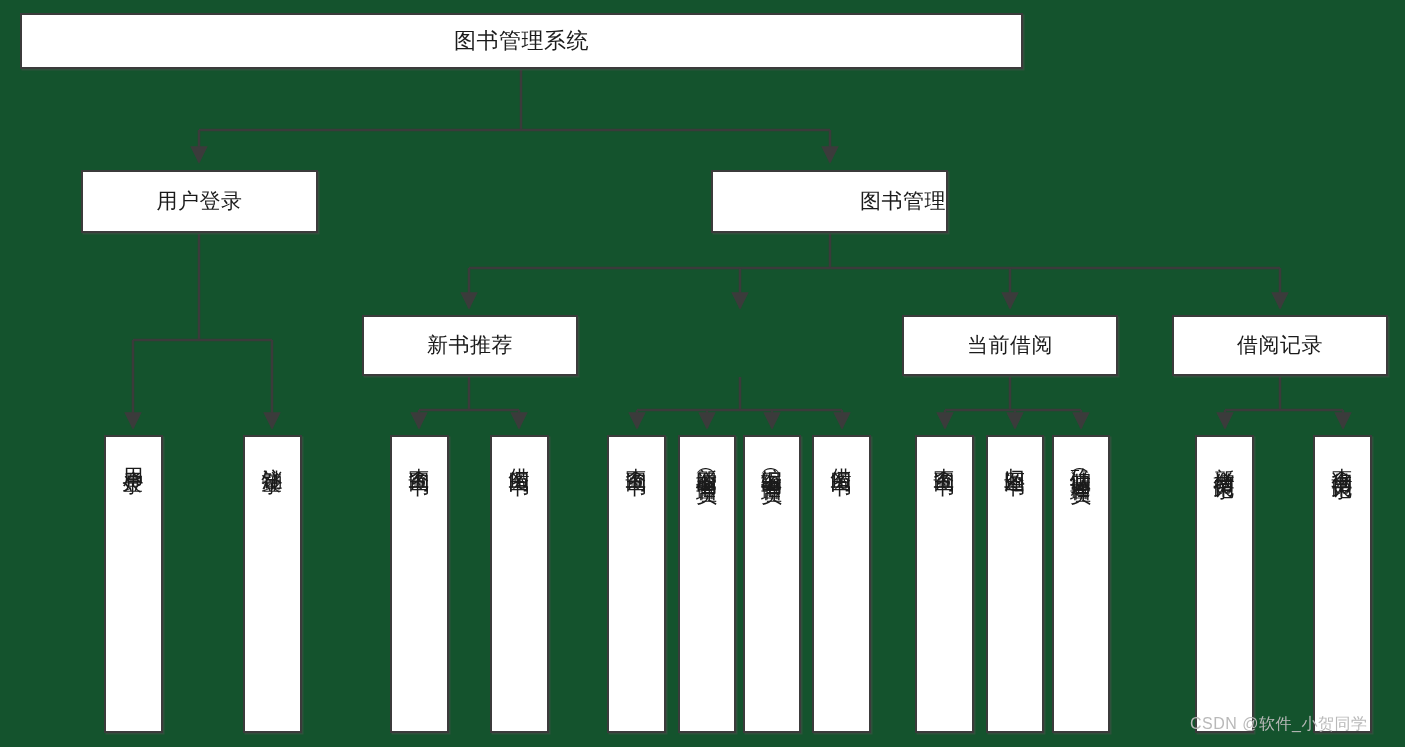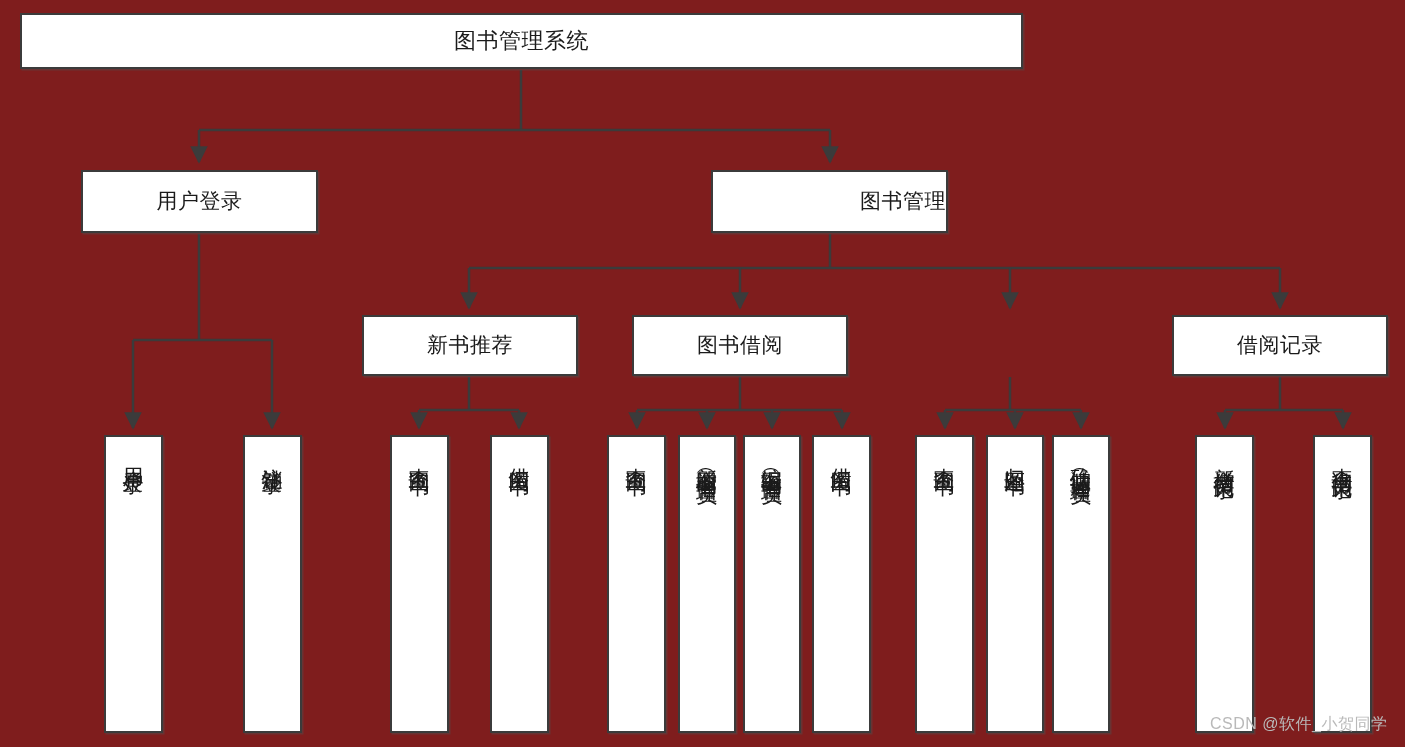--- a/index.html
+++ b/index.html
@@ -8,21 +8,21 @@
     padding: 0;
     background: #ffffff;
   }
   body {
     font-family: "Liberation Sans", "DejaVu Sans", sans-serif;
   }
   #canvas {
     position: relative;
     width: 1405px;
     height: 747px;
-    background: #7f1d1d;
+    background: #14532d;
     overflow: hidden;
   }
   #wires {
     position: absolute;
     left: 0;
     top: 0;
     width: 1405px;
     height: 747px;
     pointer-events: none;
   }
@@ -64,21 +64,20 @@
   #watermark {
     position: absolute;
     left: 1190px;
     top: 714px;
     font-size: 16px;
     color: #b9b9b9;
     letter-spacing: 0.5px;
     white-space: nowrap;
     z-index: 5;
     user-select: none;
-    margin-left: 20px;
   }
 </style>
 </head>
 <body>
 
 <div id="canvas">
 
   <svg id="wires" viewBox="0 0 1405 747" xmlns="http://www.w3.org/2000/svg">
     <defs>
       <marker id="arrow" viewBox="0 0 10 10" refX="9" refY="5" markerWidth="7" markerHeight="7" orient="auto-start-reverse">
@@ -136,22 +135,22 @@
   <div class="node" style="left:81px; top:170px; width:237px; height:63px;">
     <span class="label">用户登录</span>
   </div>
   <div class="node" style="left:711px; top:170px; width:237px; height:63px;justify-content:flex-end;">
     <span class="label">图书管理</span>
   </div>
 
   <div class="node" style="left:362px; top:315px; width:216px; height:61px;align-items:center;">
     <span class="label">新书推荐</span>
   </div>
-  <div class="node" style="left:632px; top:315px; width:216px; height:61px;">
-    <span class="label">图书借阅</span>
+  <div class="node" style="left:902px; top:315px; width:216px; height:61px;">
+    <span class="label">当前借阅</span>
   </div>
   <div class="node" style="left:1172px; top:315px; width:216px; height:61px;">
     <span class="label">借阅记录</span>
   </div>
 
   <div class="node vertical" style="left:104px; top:435px; width:59px; height:298px;">
     <span class="label">用户登录</span>
   </div>
   <div class="node vertical" style="left:243px; top:435px; width:59px; height:298px;">
     <span class="label">注销登录</span>

